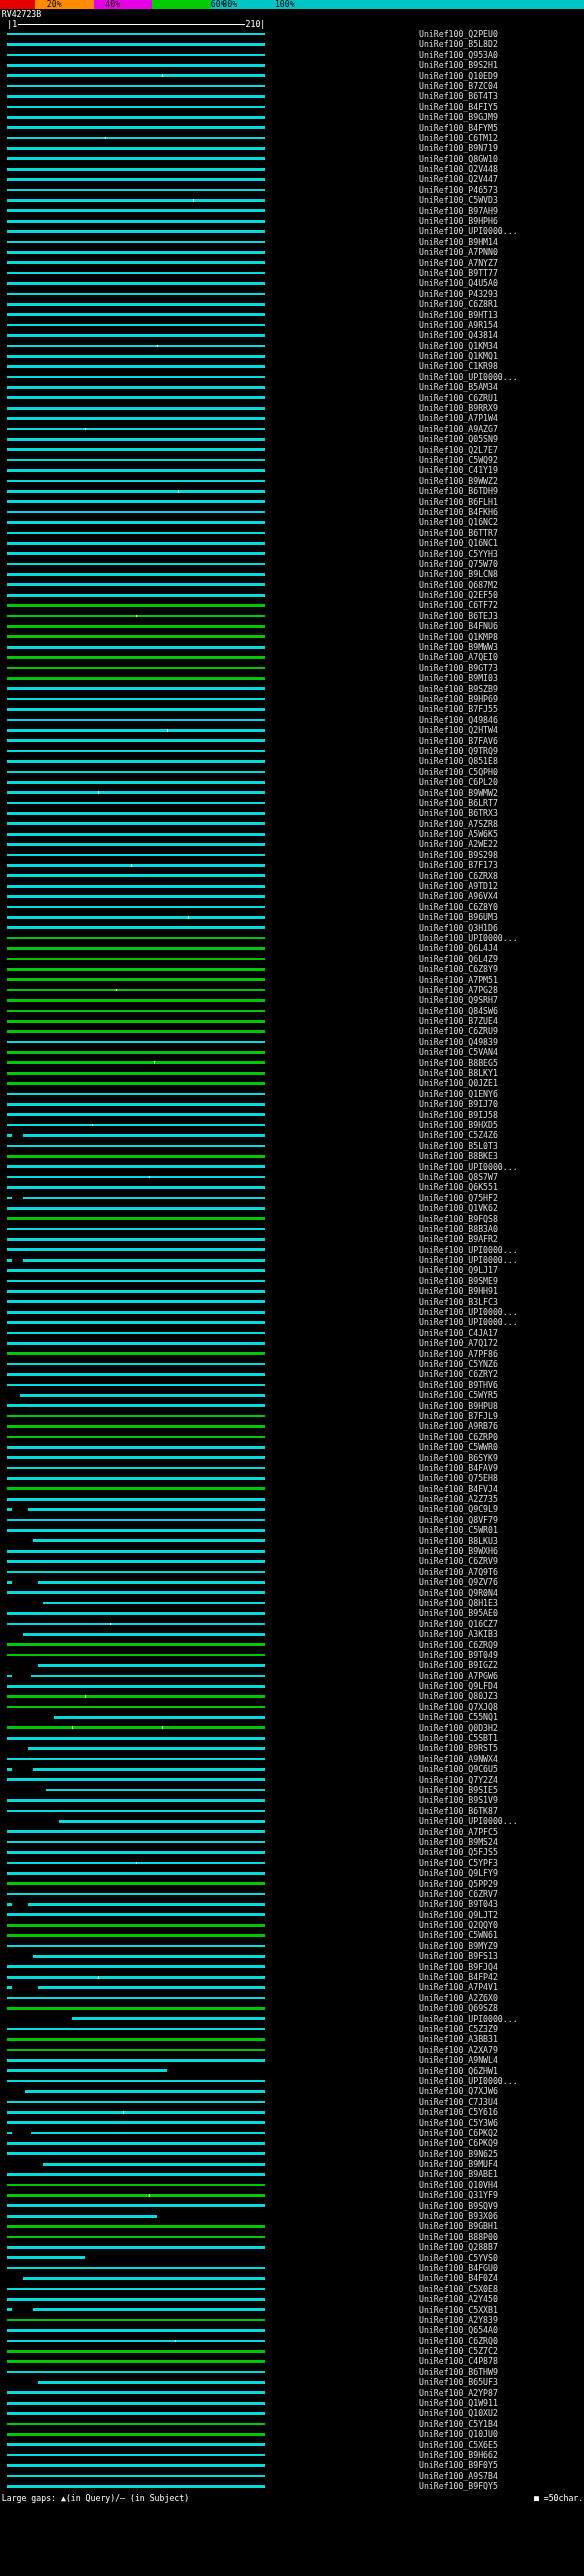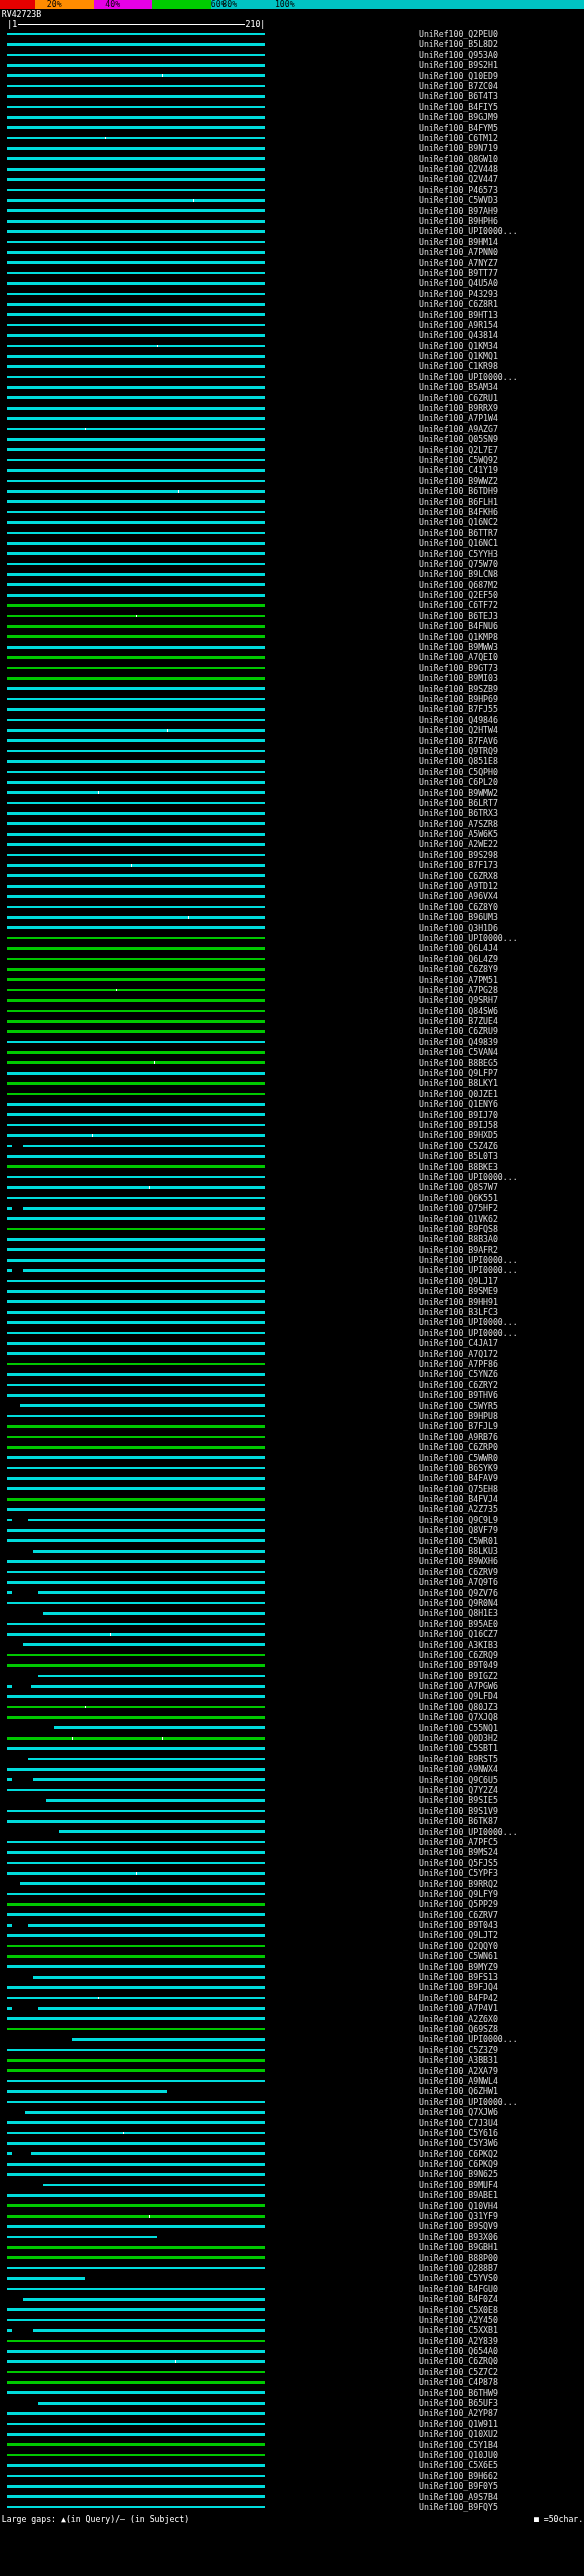--- a/index.html
+++ b/index.html
@@ -668,26 +668,20 @@
     </div>
     <div class="row">
       <div class="bars">
         <div class="bseg" style="left: 0%; width: 100%; background: rgb(0, 200, 0);"></div>
         <div class="btick" style="left: 57%;"></div>
       </div>
       <div class="hitlabel">UniRef100_B8BEG5</div>
     </div>
     <div class="row">
       <div class="bars">
-        <div class="bseg" style="left: 0%; width: 100%; background: rgb(0, 220, 220);"></div>
-      </div>
-      <div class="hitlabel">UniRef100_Q9LFP7</div>
-    </div>
-    <div class="row">
-      <div class="bars">
         <div class="bseg" style="left: 0%; width: 100%; background: rgb(0, 200, 0);"></div>
       </div>
       <div class="hitlabel">UniRef100_B8LKY1</div>
     </div>
     <div class="row">
       <div class="bars">
         <div class="bseg" style="left: 0%; width: 100%; background: rgb(0, 200, 0);"></div>
       </div>
       <div class="hitlabel">UniRef100_Q0JZE1</div>
     </div>
@@ -1147,26 +1141,20 @@
         <div class="bseg" style="left: 0%; width: 100%; background: rgb(0, 220, 220);"></div>
       </div>
       <div class="hitlabel">UniRef100_Q5FJS5</div>
     </div>
     <div class="row">
       <div class="bars">
         <div class="bseg" style="left: 0%; width: 100%; background: rgb(0, 220, 220);"></div>
         <div class="btick" style="left: 50%;"></div>
       </div>
       <div class="hitlabel">UniRef100_C5YPF3</div>
-    </div>
-    <div class="row">
-      <div class="bars">
-        <div class="bseg" style="left: 5%; width: 95%; background: rgb(0, 220, 220);"></div>
-      </div>
-      <div class="hitlabel">UniRef100_B9RRQ2</div>
     </div>
     <div class="row">
       <div class="bars">
         <div class="bseg" style="left: 0%; width: 100%; background: rgb(0, 220, 220);"></div>
       </div>
       <div class="hitlabel">UniRef100_Q9LFY9</div>
     </div>
     <div class="row">
       <div class="bars">
         <div class="bseg" style="left: 0%; width: 100%; background: rgb(0, 200, 0);"></div>

